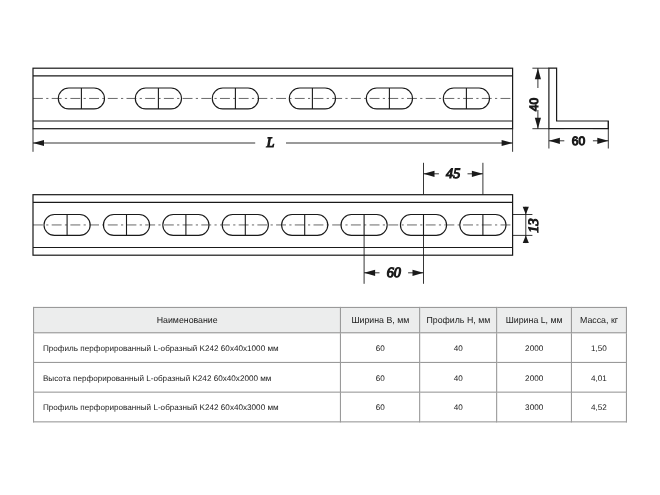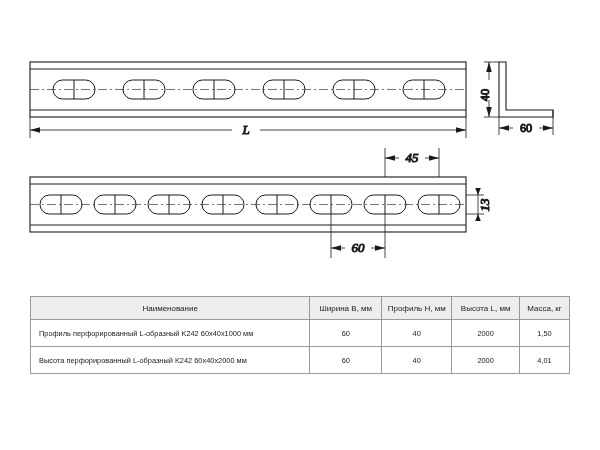--- a/index.html
+++ b/index.html
@@ -34,21 +34,21 @@
   }
   .dim-text-italic {
     font-family: "Liberation Serif", serif;
     font-style: italic;
     font-size: 13px;
     fill: #1a1a1a;
   }
   table.spec {
     position: absolute;
     left: 30px;
-    top: 296px;
+    top: 279px;
     width: 540px;
     border-collapse: collapse;
     font-size: 7.4px;
     color: #1a1a1a;
   }
   table.spec th {
     background: #eceded;
     border: 1px solid #9a9a9a;
     font-weight: normal;
     font-size: 8px;
@@ -233,35 +233,42 @@
         <col class="c-w">
         <col class="c-h">
         <col class="c-l">
         <col class="c-m">
     </colgroup>
     <thead>
       <tr>
         <th>Наименование</th>
         <th>Ширина B, мм</th>
         <th>Профиль H, мм</th>
-        <th>Высота L, мм</th>
+        <th>Ширина L, мм</th>
         <th>Масса, кг</th>
       </tr>
     </thead>
     <tbody>
       <tr>
         <td class="name-cell">Профиль перфорированный L-образный K242 60x40x1000 мм</td>
         <td>60</td>
         <td>40</td>
         <td>2000</td>
         <td>1,50</td>
       </tr>
       <tr>
         <td class="name-cell">Высота перфорированный L-образный K242 60x40x2000 мм</td>
         <td>60</td>
         <td>40</td>
         <td>2000</td>
         <td>4,01</td>
       </tr>
+      <tr>
+        <td class="name-cell">Профиль перфорированный L-образный K242 60x40x3000 мм</td>
+        <td>60</td>
+        <td>40</td>
+        <td>3000</td>
+        <td>4,52</td>
+      </tr>
     </tbody>
   </table>
 
 </div>
 
 </body></html>

